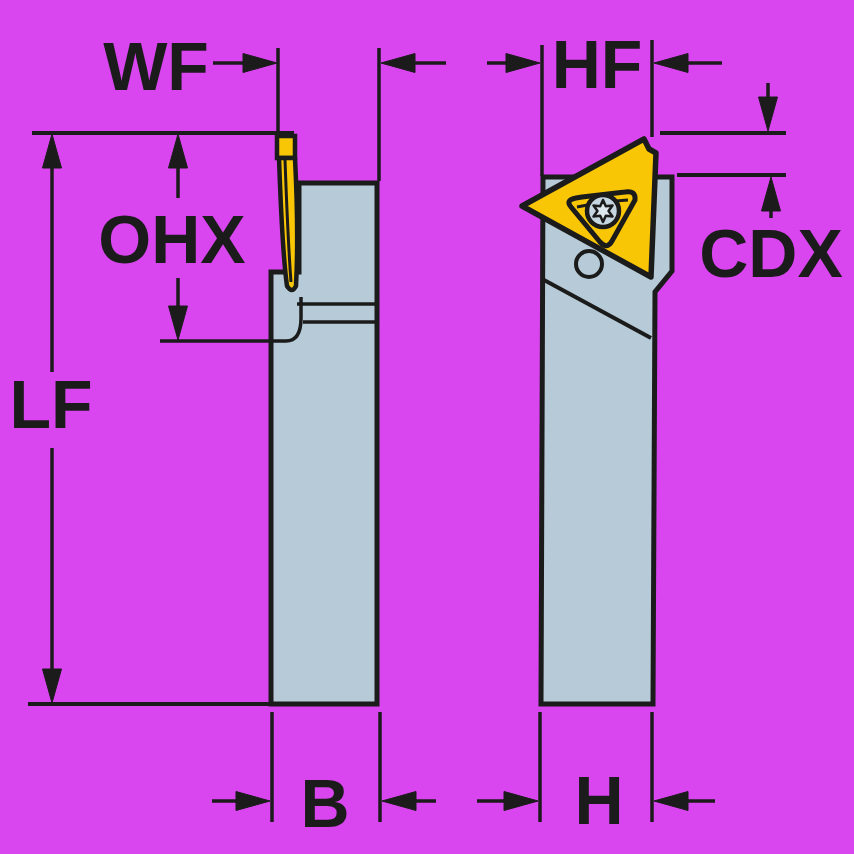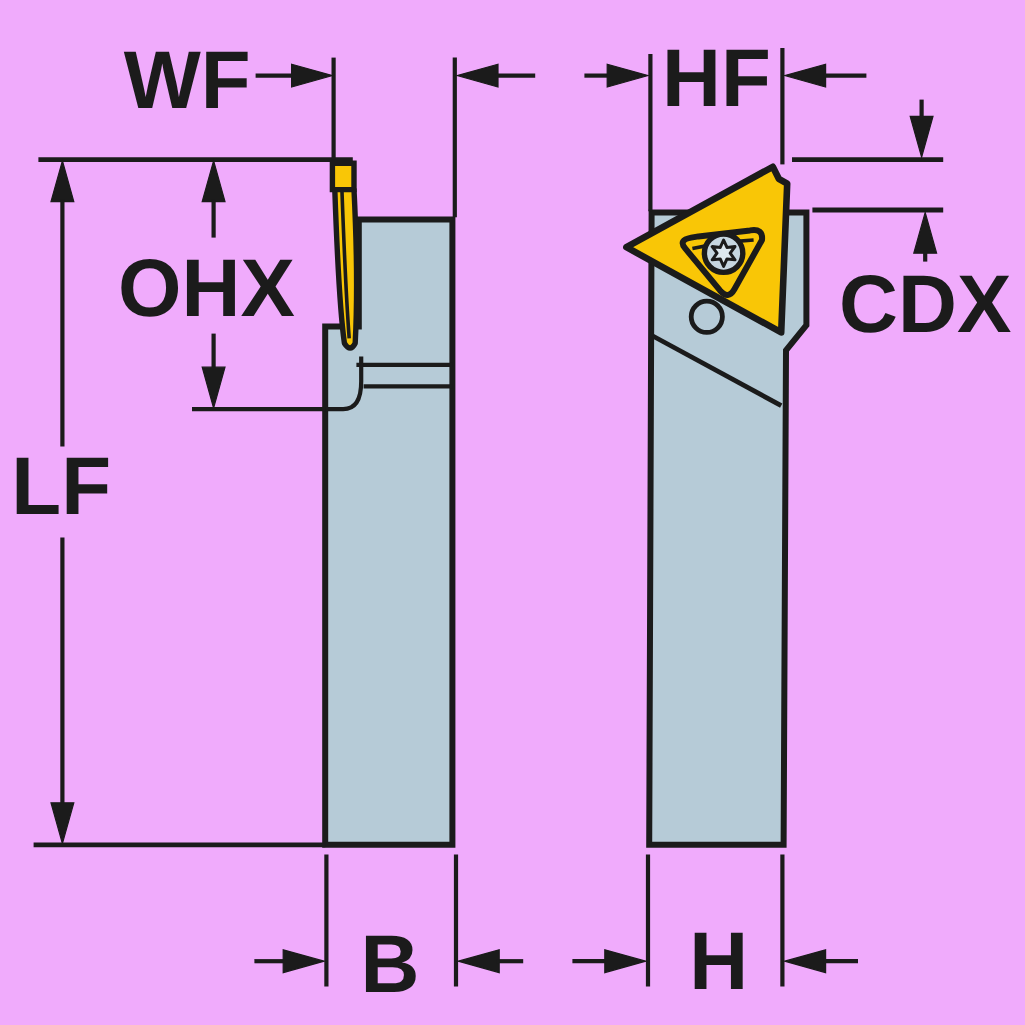--- a/index.html
+++ b/index.html
@@ -1,16 +1,16 @@
 <!DOCTYPE html>
 <html><head>
 <meta charset="utf-8">
 <style>
   html,body{margin:0;padding:0;background:#ffffff;}
-  .canvas{width:854px;height:854px;position:relative;background:#f0abfc;overflow:hidden;}
+  .canvas{width:854px;height:854px;position:relative;background:#d946ef;overflow:hidden;}
   svg{display:block;}
   text.dim{font-family:"Liberation Sans", sans-serif;font-weight:700;font-size:68px;fill:#1b1b1b;}
 </style>
 </head>
 <body>
 
 <div class="canvas">
 <svg width="854" height="854" viewBox="0 0 854 854">
 
   <g>

